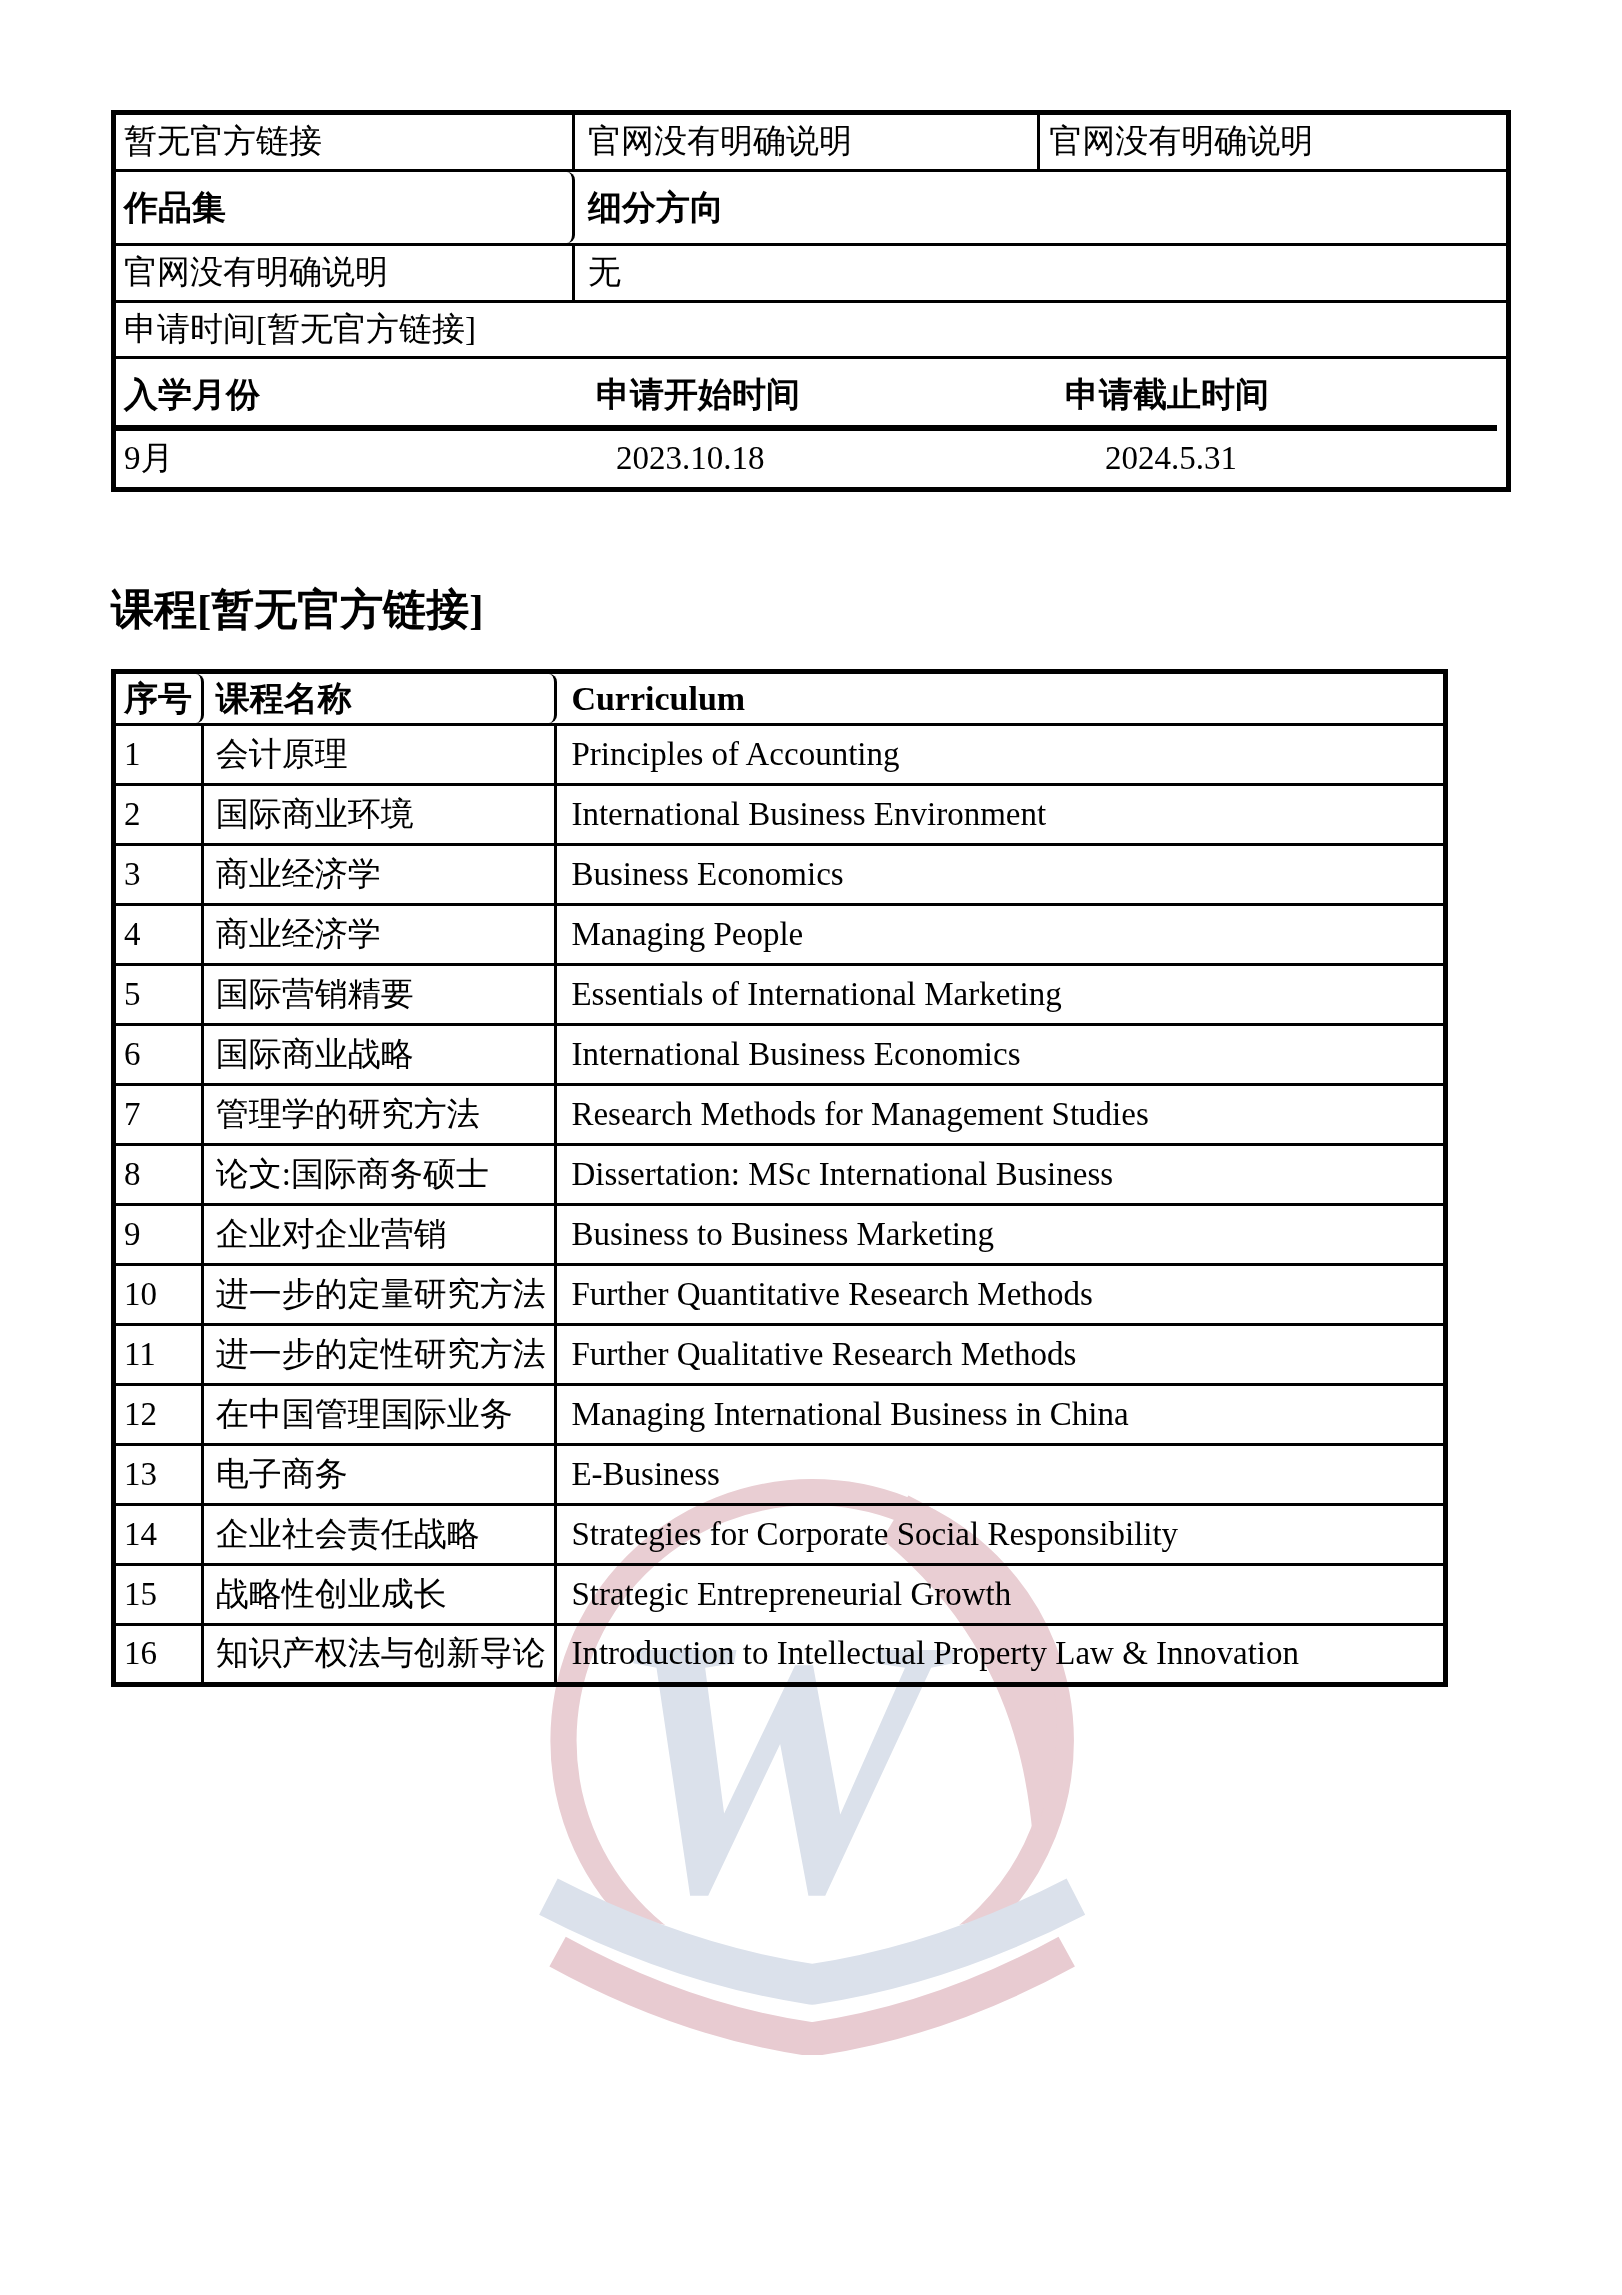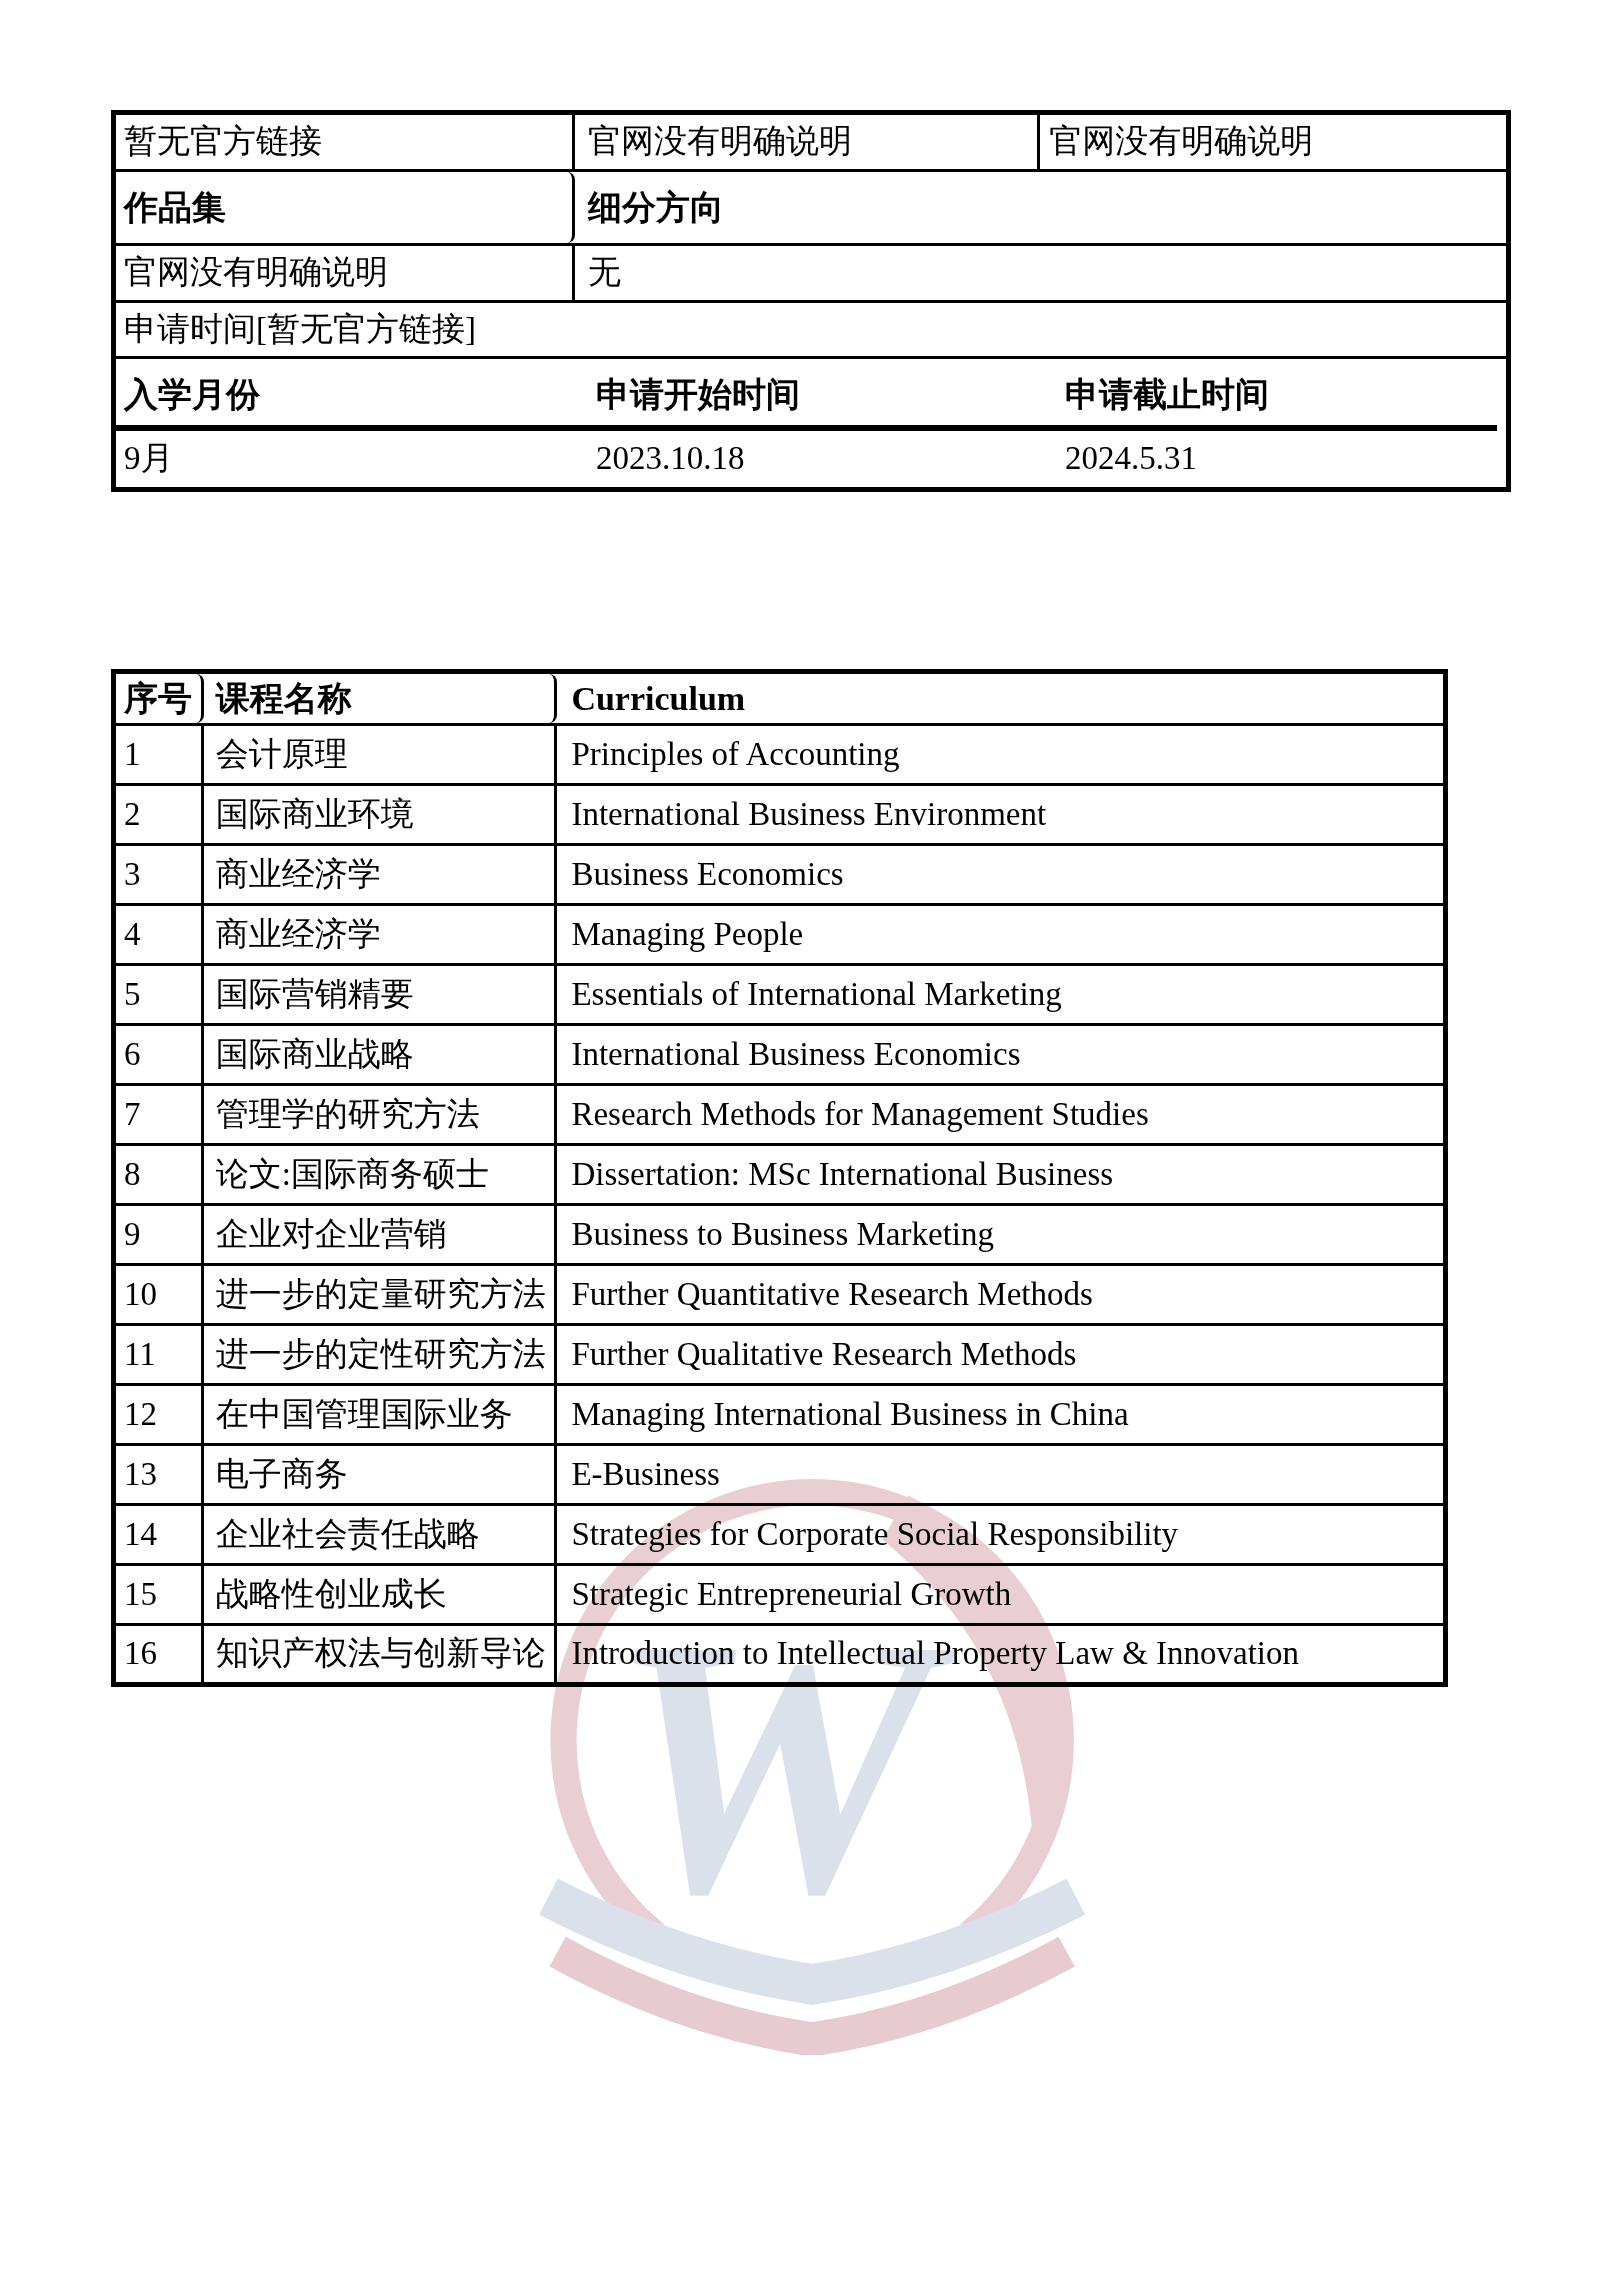--- a/index.html
+++ b/index.html
@@ -45,21 +45,21 @@
   .t1 .r1 { height: 57px; }
   .t1 .r2 { height: 74px; }
   .t1 .r3 { height: 57px; }
   .t1 .r4 { height: 56px; }
   .t1 .r4 .cfull { flex: 1; padding-left: 7.9px; }
   .t1 .r5 { height: 72px; position: relative; border-bottom: none; }
   .t1 .r5::after {
     content: ""; position: absolute; left: 0; right: 9.2px; bottom: 0;
     height: 6.5px; background: #000;
   }
-  .t1 .r6 { height: 56px; border-bottom: none; }
+  .t1 .r6 { height: 56px; border-bottom: none; gap: 20px; }
   .sc1 { width: 480px; padding-left: 7.9px; }
   .sc2 { width: 469px; }
   .sc3 { flex: 1; }
   .bold { font-weight: bold; font-size: 34px; border-radius: 8px; }
 
   
   .heading {
     position: absolute;
     left: 111px;
     top: 586px;
@@ -122,20 +122,21 @@
       <div class="cell sc2 bold">申请开始时间</div>
       <div class="cell sc3 bold">申请截止时间</div>
     </div>
     <div class="t1row r6">
       <div class="cell sc1">9月</div>
       <div class="cell sc2">2023.10.18</div>
       <div class="cell sc3">2024.5.31</div>
     </div>
   </div>
 
+  <div class="heading">课程[暂无官方链接]</div>
 
   <div class="t2">
     <div class="t2row hrow">
       <div class="cell k1 bold">序号</div>
       <div class="cell k2 bold">课程名称</div>
       <div class="cell k3 bold">Curriculum</div>
     </div>
     <div class="t2row">
       <div class="cell k1">1</div>
       <div class="cell k2">会计原理</div>

